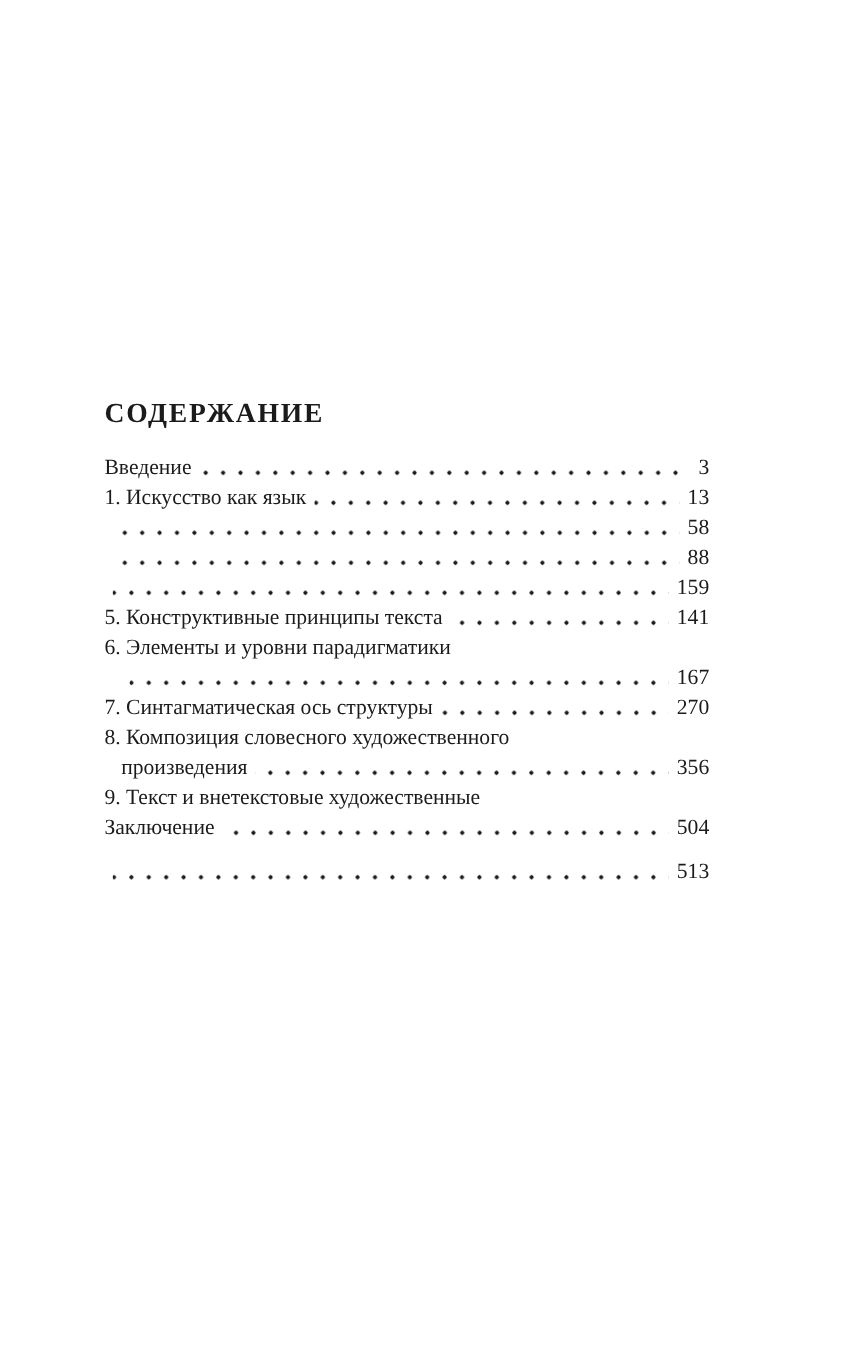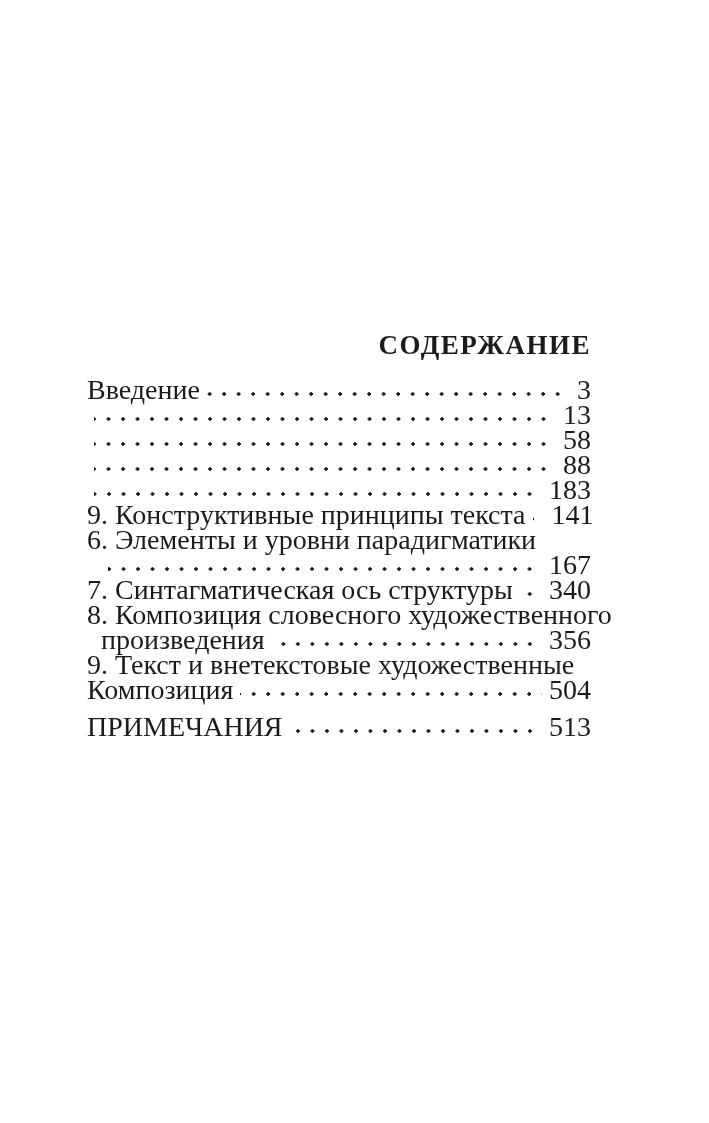--- a/index.html
+++ b/index.html
@@ -15,29 +15,29 @@
     color: #1b1b1b;
     overflow: hidden;
   }
   .toc {
     position: absolute;
     left: 87px;
     top: 329px;
     width: 504px;
   }
   .toc-title {
-    font-size: 27px;
+    font-size: 23px;
     font-weight: bold;
     letter-spacing: 1.5px;
-    text-align: right;
+    text-align: left;
     line-height: 32px;
     margin: 0 0 16px 0;
   }
   .toc-list {
-    font-size: 28px;
+    font-size: 18px;
     line-height: 25px;
   }
   .row {
     display: flex;
     align-items: baseline;
     height: 25px;
   }
   .row .txt {
     white-space: nowrap;
     flex: 0 0 auto;
@@ -75,79 +75,79 @@
 
     <div class="toc-list">
 
       <div class="row">
         <span class="txt">Введение</span>
         <span class="leader"></span>
         <span class="num">3</span>
       </div>
 
       <div class="row">
+        <span class="txt">1. Искусство как язык</span>
         <span class="leader"></span>
         <span class="num">13</span>
       </div>
 
       <div class="row">
         <span class="leader"></span>
         <span class="num">58</span>
       </div>
 
       <div class="row">
         <span class="leader"></span>
         <span class="num">88</span>
       </div>
 
       <div class="row">
         <span class="leader"></span>
-        <span class="num">183</span>
+        <span class="num">159</span>
       </div>
 
       <div class="row">
-        <span class="txt">9. Конструктивные принципы текста</span>
+        <span class="txt">5. Конструктивные принципы текста</span>
         <span class="leader"></span>
         <span class="num">141</span>
       </div>
 
       <div class="row">
         <span class="txt">6. Элементы и уровни парадигматики</span>
       </div>
       <div class="row cont">
         <span class="leader"></span>
         <span class="num">167</span>
       </div>
 
       <div class="row">
         <span class="txt">7. Синтагматическая ось структуры</span>
         <span class="leader"></span>
-        <span class="num">340</span>
+        <span class="num">270</span>
       </div>
 
       <div class="row">
         <span class="txt">8. Композиция словесного художественного</span>
       </div>
       <div class="row cont">
         <span class="txt">произведения</span>
         <span class="leader"></span>
         <span class="num">356</span>
       </div>
 
       <div class="row">
         <span class="txt">9. Текст и внетекстовые художественные</span>
       </div>
 
       <div class="row">
-        <span class="txt">Композиция</span>
+        <span class="txt">Заключение</span>
         <span class="leader"></span>
         <span class="num">504</span>
       </div>
 
       <div class="row notes-row">
-        <span class="txt">ПРИМЕЧАНИЯ</span>
         <span class="leader"></span>
         <span class="num">513</span>
       </div>
 
     </div>
   </div>
 </div>
 
 </body></html>

